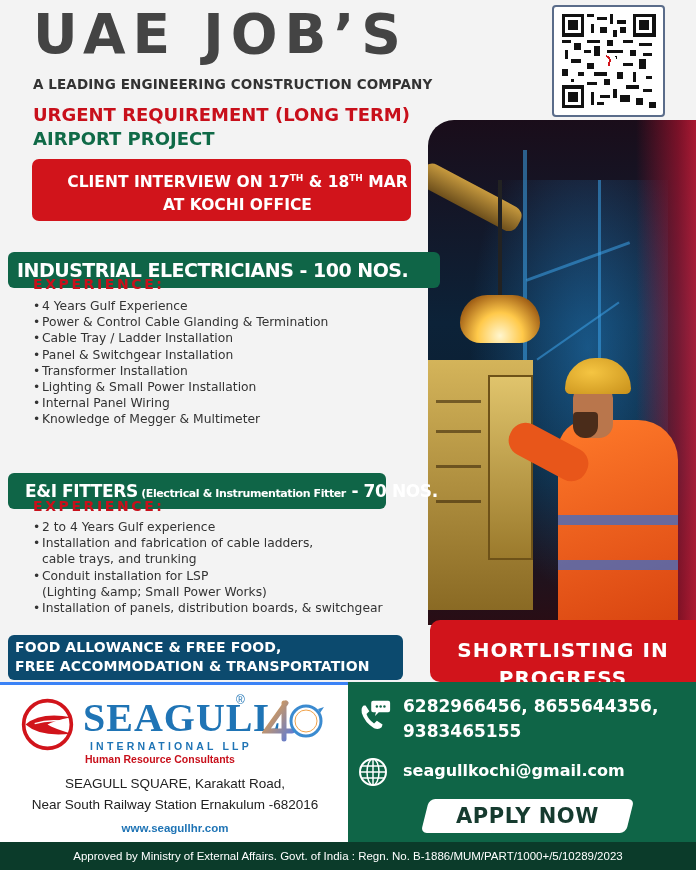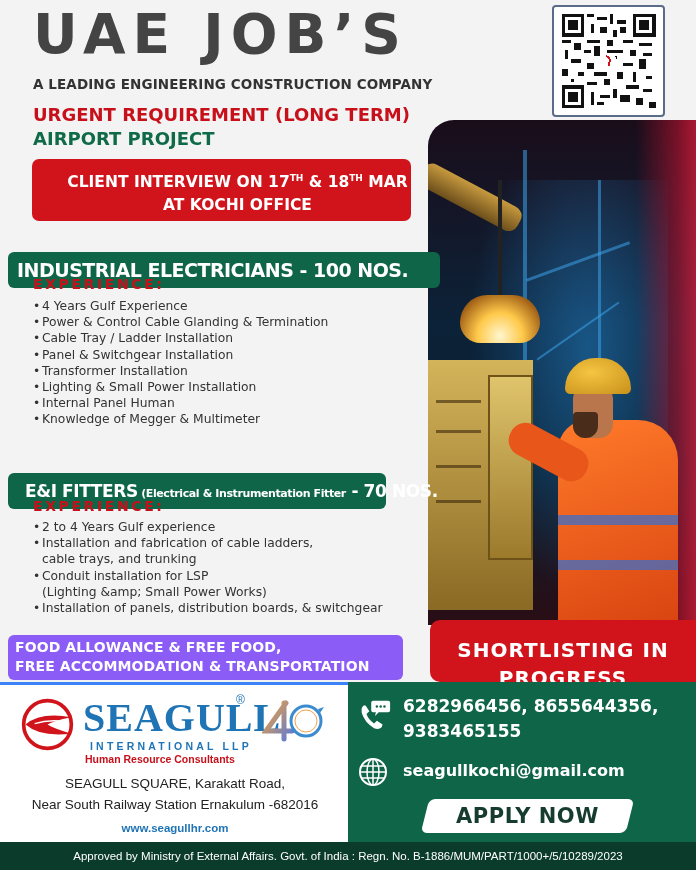--- a/index.html
+++ b/index.html
@@ -43,21 +43,21 @@
   .exp-head { position: absolute; left: 33px; font-family: "DejaVu Sans", sans-serif; font-weight: bold; font-size: 14px; color: #c8101b; letter-spacing: 2.6px; }
   .exp1 { top: 276px; }
   .exp2 { top: 498px; }
   ul.bullets { position: absolute; left: 33px; list-style: none; font-family: "DejaVu Sans", sans-serif; font-size: 12.3px; color: #333; }
   ul.bullets li { line-height: 16.2px; padding-left: 9px; position: relative; white-space: nowrap; }
   ul.bullets li::before { content: "•"; position: absolute; left: 0; top: 0; }
   ul.bullets li .cont { display: block; }
   .list1 { top: 298px; }
   .list2 { top: 519px; }
 
-  .benefits { position: absolute; left: 8px; top: 635px; width: 395px; height: 45px; background: #8b5cf6; border-radius: 6px; color: #fff; font-family: "DejaVu Sans", sans-serif; font-weight: bold; font-size: 14px; line-height: 19px; padding: 3px 0 16px 7px; letter-spacing: 0.1px; }
+  .benefits { position: absolute; left: 8px; top: 635px; width: 395px; height: 45px; background: #0c4a6e; border-radius: 6px; color: #fff; font-family: "DejaVu Sans", sans-serif; font-weight: bold; font-size: 14px; line-height: 19px; padding: 3px 0 16px 7px; letter-spacing: 0.1px; }
 
   .shortlist { position: absolute; left: 430px; top: 620px; width: 266px; height: 62px; background: #d1141b; border-radius: 10px 0 0 10px; color: #fff; font-family: "DejaVu Sans", sans-serif; font-weight: bold; font-size: 20px; text-align: center; line-height: 28px; padding-top: 16px; letter-spacing: 1px; }
 
   .footer-left { position: absolute; left: 0; top: 682px; width: 350px; height: 160px; background: #ffffff; border-top: 3px solid #3b82f6; }
   .footer-right { position: absolute; left: 348px; top: 682px; width: 348px; height: 160px; background: #0f6547; }
 
   .logo-circle { position: absolute; left: 20px; top: 12px; width: 55px; height: 55px; }
   .brand { position: absolute; left: 83px; top: 12px; font-family: "Liberation Serif", serif; font-weight: bold; font-size: 40px; color: #1f74b5; letter-spacing: 1px; line-height: 42px; }
   .reg { position: absolute; left: 236px; top: 8px; font-size: 12px; color: #1f74b5; }
   .brand-sub { position: absolute; left: 90px; top: 55px; font-family: "Liberation Sans", sans-serif; font-size: 10.5px; color: #1f74b5; letter-spacing: 3.2px; font-weight: bold; }
@@ -177,21 +177,21 @@
 
 <div class="job-bar job1">INDUSTRIAL ELECTRICIANS - 100 NOS.</div>
 <div class="exp-head exp1">EXPERIENCE:</div>
 <ul class="bullets list1">
   <li>4 Years Gulf Experience</li>
   <li>Power &amp; Control Cable Glanding &amp; Termination</li>
   <li>Cable Tray / Ladder Installation</li>
   <li>Panel &amp; Switchgear Installation</li>
   <li>Transformer Installation</li>
   <li>Lighting &amp; Small Power Installation</li>
-  <li>Internal Panel Human</li>
+  <li>Internal Panel Wiring</li>
   <li>Knowledge of Megger &amp; Multimeter</li>
 </ul>
 
 <div class="job-bar job2">
   <span class="big">E&amp;I FITTERS</span><span class="small"> (Electrical &amp; Instrumentation Fitter</span><span class="big"> - 70 NOS.</span>
 </div>
 <div class="exp-head exp2">EXPERIENCE:</div>
 <ul class="bullets list2">
   <li><span>2 to 4 Years Gulf experience</span></li>
   <li><span>Installation and fabrication of cable ladders,</span><span class="cont">cable trays, and trunking</span></li>

